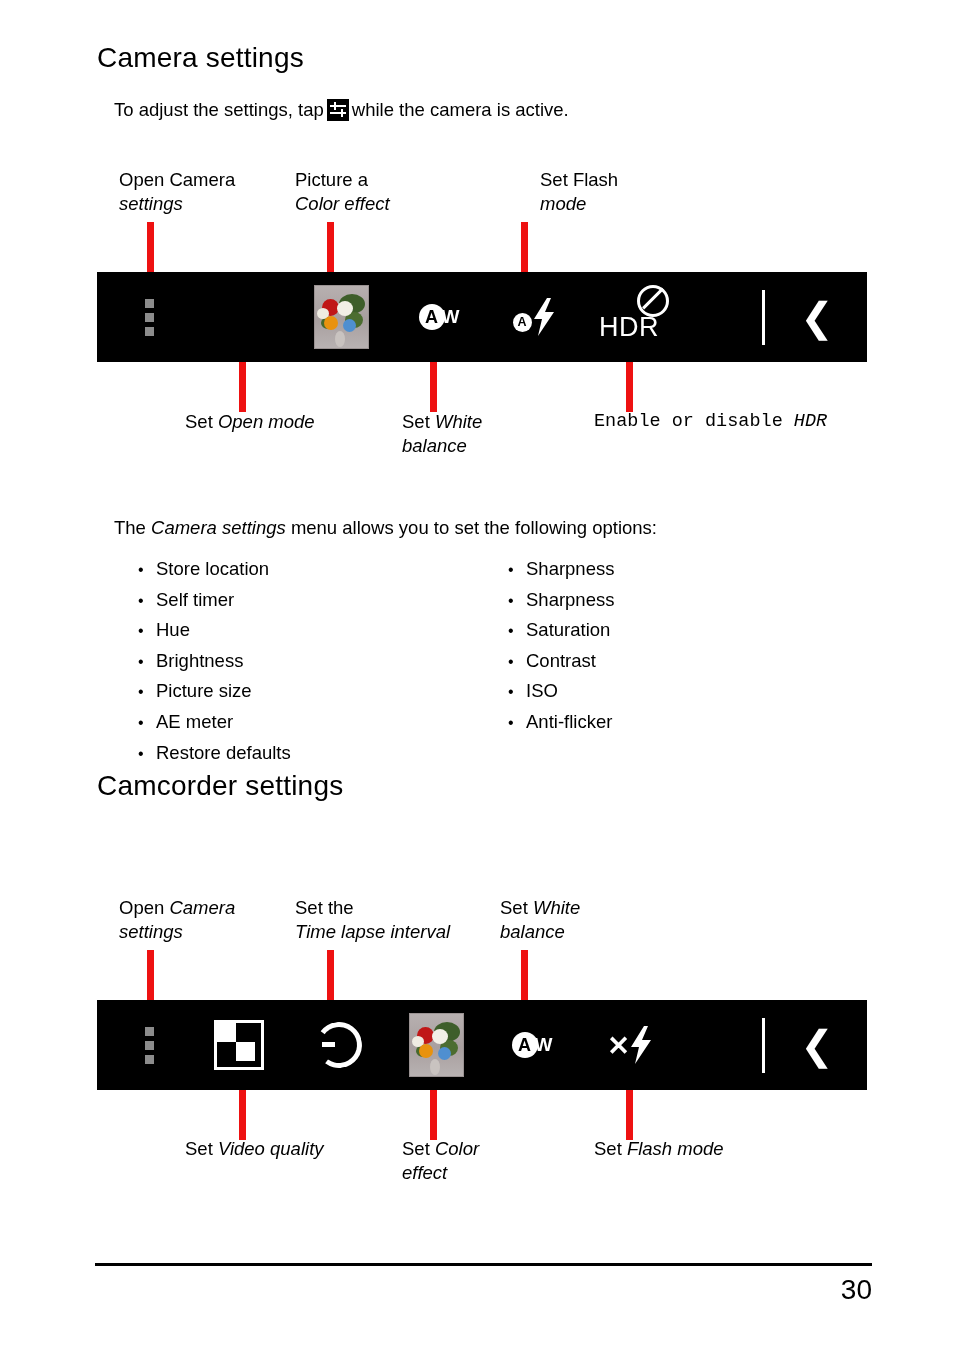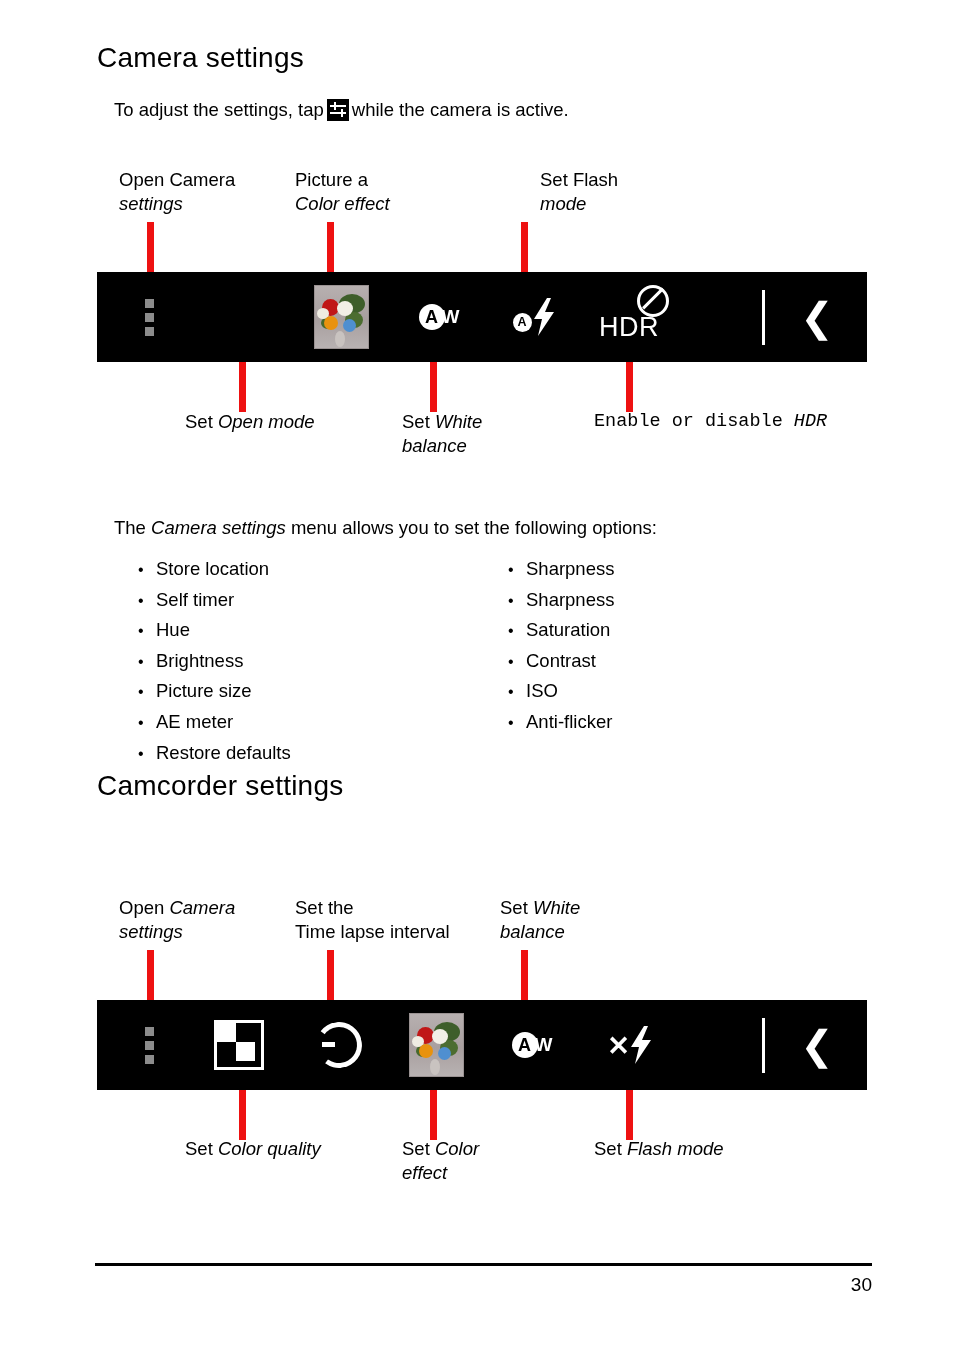--- a/index.html
+++ b/index.html
@@ -210,21 +210,21 @@
   
   .footer-rule {
     position: absolute;
     left: 95px; top: 1263px;
     width: 777px; height: 3px;
     background: #000;
   }
   .page-number {
     position: absolute;
     right: 82px; top: 1274px;
-    font-size: 19px;
+    font-size: 28px;
     color: #000;
   }
 </style>
 </head>
 <body>
 
 <div class="page">
 
   <h1 class="section-title" style="left:97px; top:42px;">Camera settings</h1>
 
@@ -384,21 +384,21 @@
 
   <h1 class="section-title" style="left:97px; top:770px;">Camcorder settings</h1>
 
 
   <div class="callout" style="left:119px; top:896px;">
     <div>Open <em>Camera</em></div>
     <div style="font-style:italic;">settings</div>
   </div>
   <div class="callout" style="left:295px; top:896px;">
     <div>Set the</div>
-    <div style="">Time lapse interval</div>
+    <div style="font-style:italic;">Time lapse interval</div>
   </div>
   <div class="callout" style="left:500px; top:896px;">
     <div>Set <em>White</em></div>
     <div style="font-style:italic;">balance</div>
   </div>
 
   <div class="leader" style="left:147px; top:950px; height:95px;"></div>
   <div class="leader" style="left:327px; top:950px; height:95px;"></div>
   <div class="leader" style="left:521px; top:950px; height:95px;"></div>
 
@@ -461,21 +461,21 @@
     <div class="tb-icon" style="left:690px; width:60px;">
       <span class="chev-back">❮</span>
     </div>
   </div>
 
   <div class="leader" style="left:239px; top:1090px; height:50px;"></div>
   <div class="leader" style="left:430px; top:1090px; height:50px;"></div>
   <div class="leader" style="left:626px; top:1090px; height:50px;"></div>
 
   <div class="callout" style="left:185px; top:1137px;">
-    <div><span>Set </span><em>Color quality</em></div>
+    <div><span>Set </span><em>Video quality</em></div>
   </div>
   <div class="callout" style="left:402px; top:1137px;">
     <div><span>Set </span><em>Color</em></div>
     <div style="font-style:italic;">effect</div>
   </div>
   <div class="callout" style="left:594px; top:1137px;">
     <div><span>Set </span><em>Flash mode</em></div>
   </div>
 
   <div class="footer-rule"></div>

